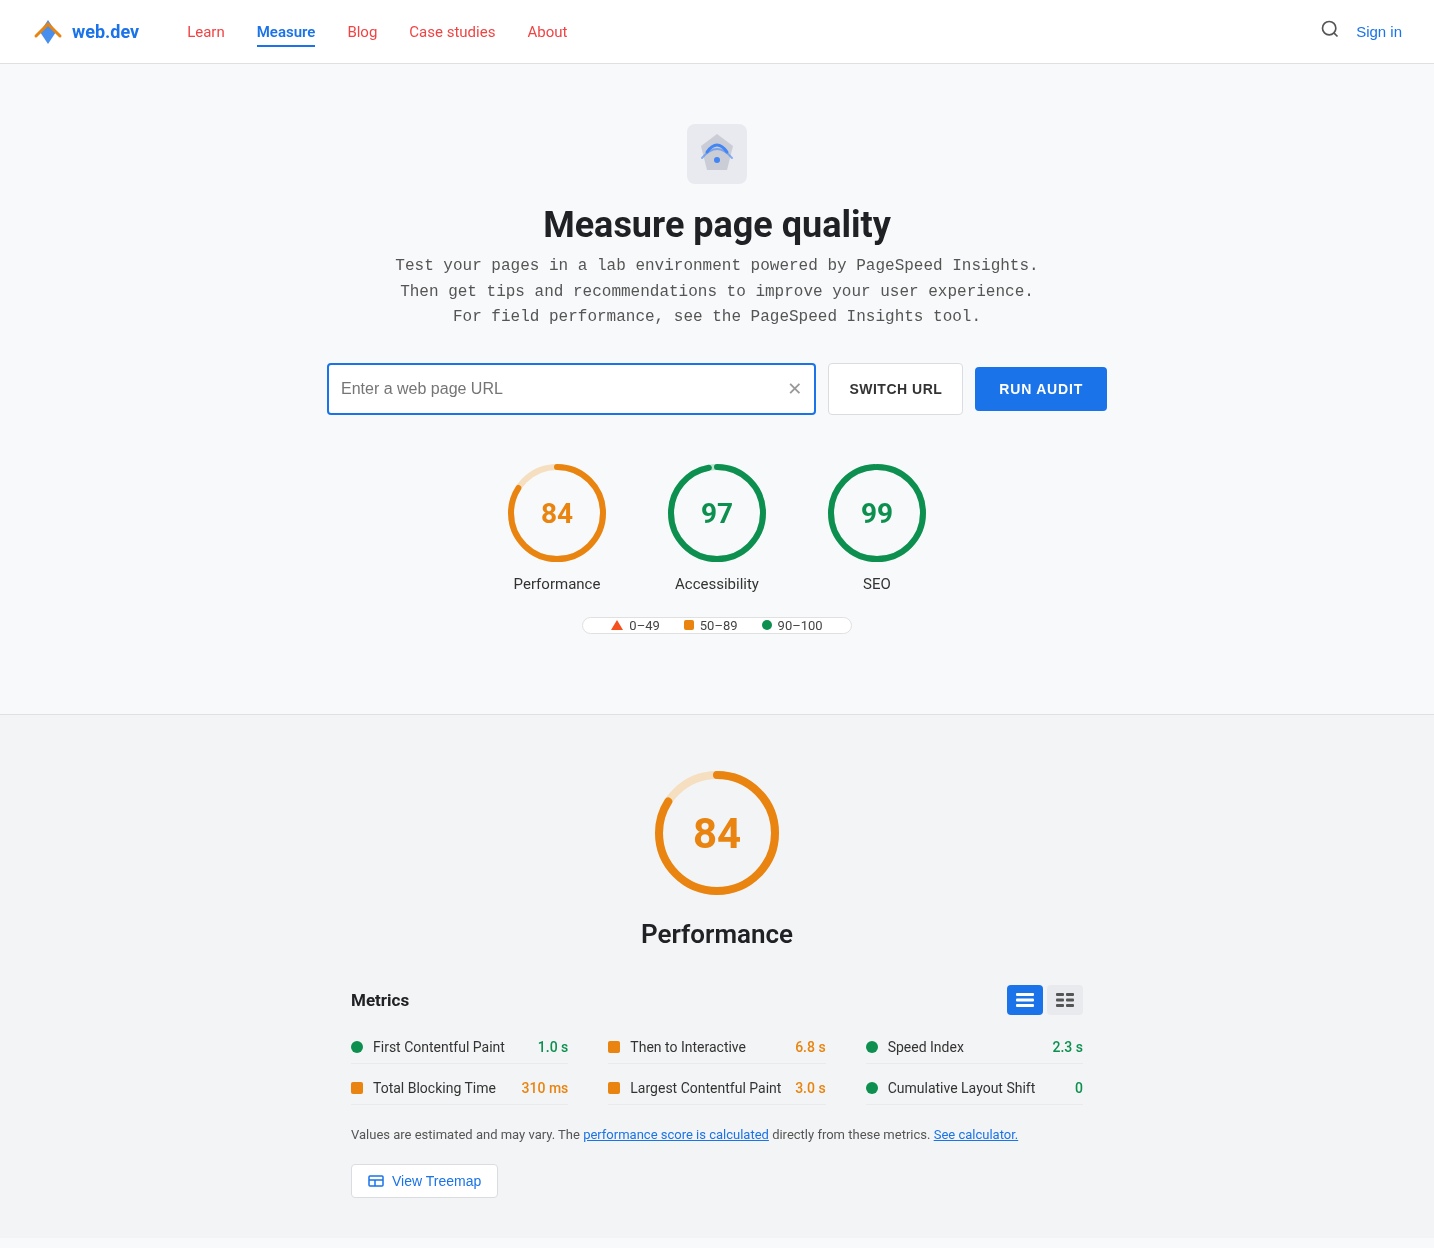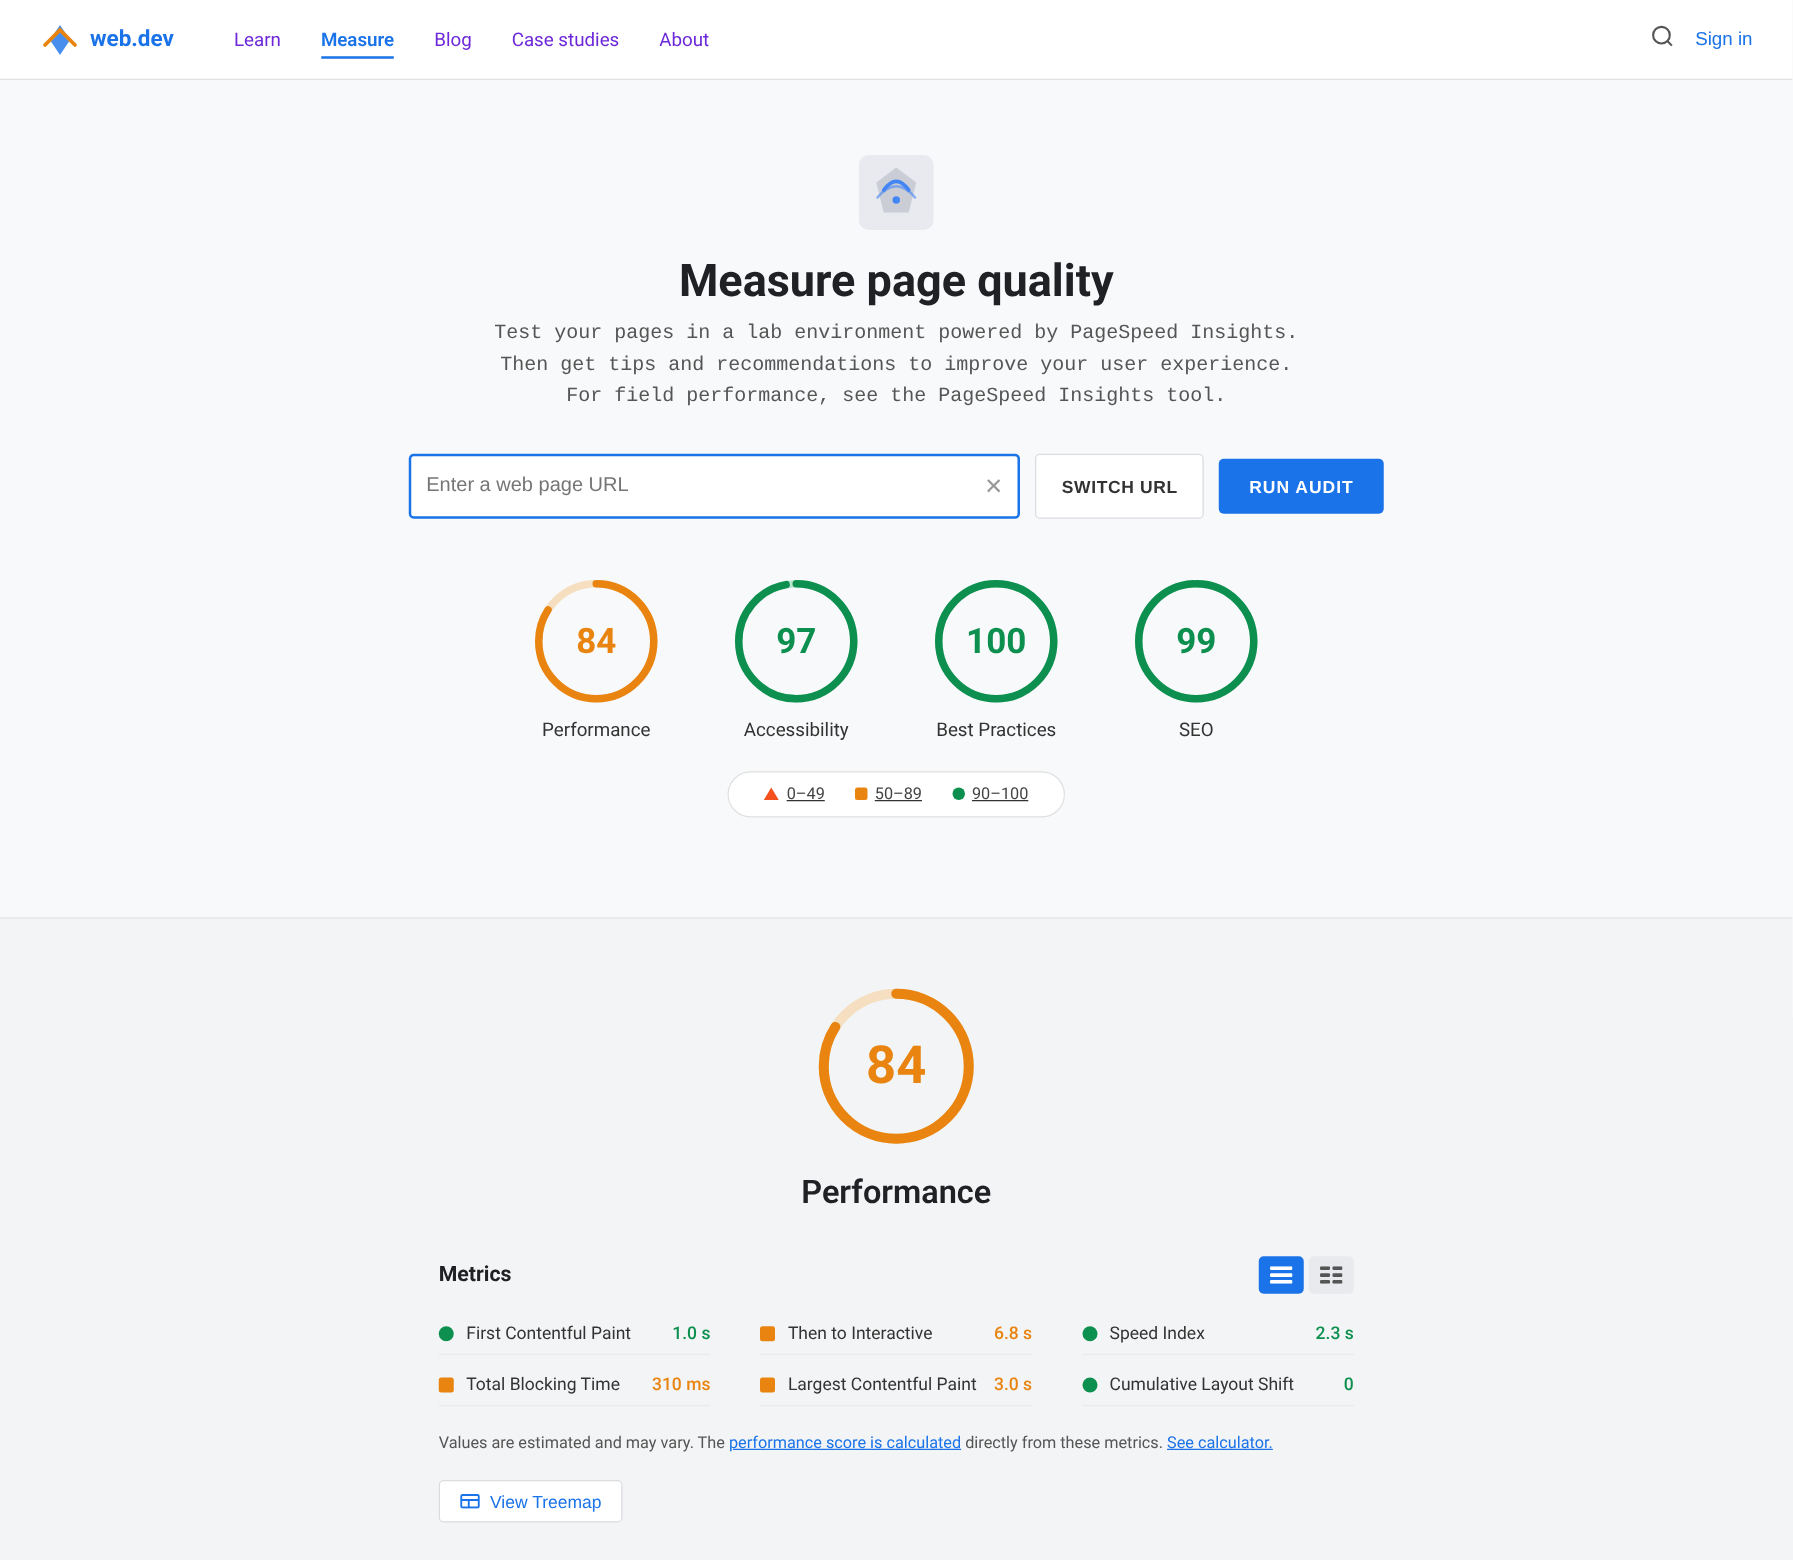--- a/index.html
+++ b/index.html
@@ -29,21 +29,21 @@
       height: 32px;
     }
     .nav-links {
       display: flex;
       gap: 32px;
       margin-left: 48px;
       list-style: none;
     }
     .nav-links a {
       text-decoration: none;
-      color: #6d28d9;
+      color: #ef4444;
       font-size: 15px;
     }
     .nav-links a.active {
       color: #1a73e8;
       font-weight: 600;
       border-bottom: 2px solid #1a73e8;
       padding-bottom: 4px;
     }
     .nav-right {
       margin-left: auto;
@@ -189,24 +189,23 @@
       font-size: 15px;
       color: #333;
     }
     .legend {
       display: flex;
       justify-content: center;
       gap: 24px;
       background: #fff;
       border: 1px solid #e0e0e0;
       border-radius: 24px;
-      padding: 10px 28px;
+      padding: 0 28px;
       width: fit-content;
       margin: 0 auto;
-      text-decoration: underline;
     }
     .legend-item {
       display: flex;
       align-items: center;
       gap: 6px;
       font-size: 13px;
       color: #444;
     }
     .legend-dot {
       width: 10px;
@@ -444,30 +443,20 @@
           <circle cx="50" cy="50" r="46" fill="none" stroke="#0d904f" stroke-width="6" stroke-dasharray="280.4 289.0" stroke-linecap="round"></circle>
         </svg>
         <span class="score-number" style="color:#0d904f">97</span>
       </div>
       <span class="score-label">Accessibility</span>
     </div>
         <div class="score-item">
       <div class="score-circle">
         <svg width="100" height="100" viewBox="0 0 100 100">
           <circle cx="50" cy="50" r="46" fill="none" stroke="#b7e5ce" stroke-width="6"></circle>
-          <circle cx="50" cy="50" r="46" fill="none" stroke="#0d904f" stroke-width="6" stroke-dasharray="289.0 289.0" stroke-linecap="round"></circle>
-        </svg>
-        <span class="score-number" style="color:#0d904f">100</span>
-      </div>
-      <span class="score-label">Best Practices</span>
-    </div>
-        <div class="score-item">
-      <div class="score-circle">
-        <svg width="100" height="100" viewBox="0 0 100 100">
-          <circle cx="50" cy="50" r="46" fill="none" stroke="#b7e5ce" stroke-width="6"></circle>
           <circle cx="50" cy="50" r="46" fill="none" stroke="#0d904f" stroke-width="6" stroke-dasharray="286.1 289.0" stroke-linecap="round"></circle>
         </svg>
         <span class="score-number" style="color:#0d904f">99</span>
       </div>
       <span class="score-label">SEO</span>
     </div>
       </div>
     <div class="legend">
       <div class="legend-item">
         <div class="legend-triangle" style="border-bottom-color: #f4511e;"></div>

